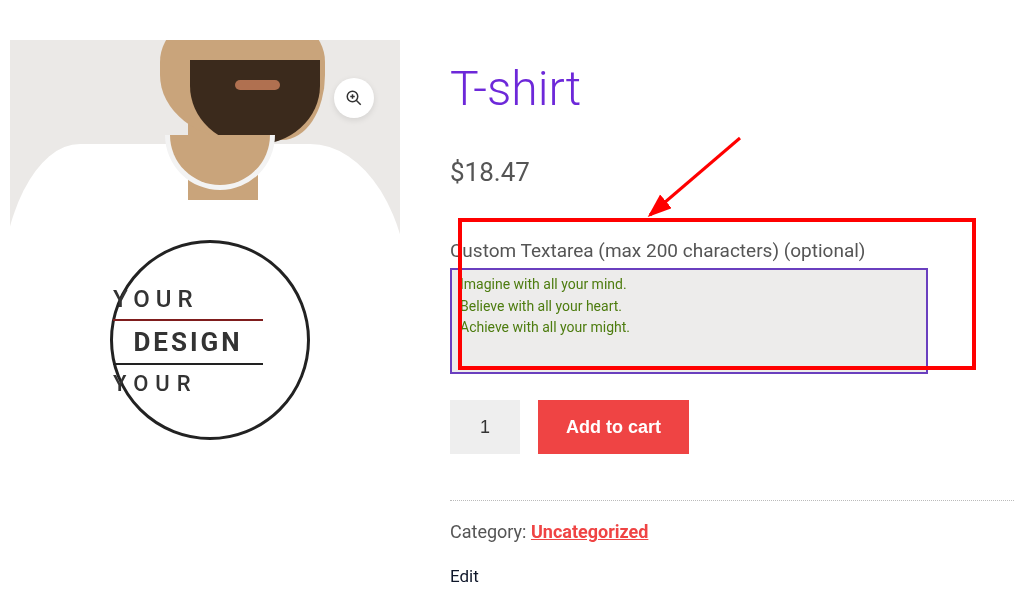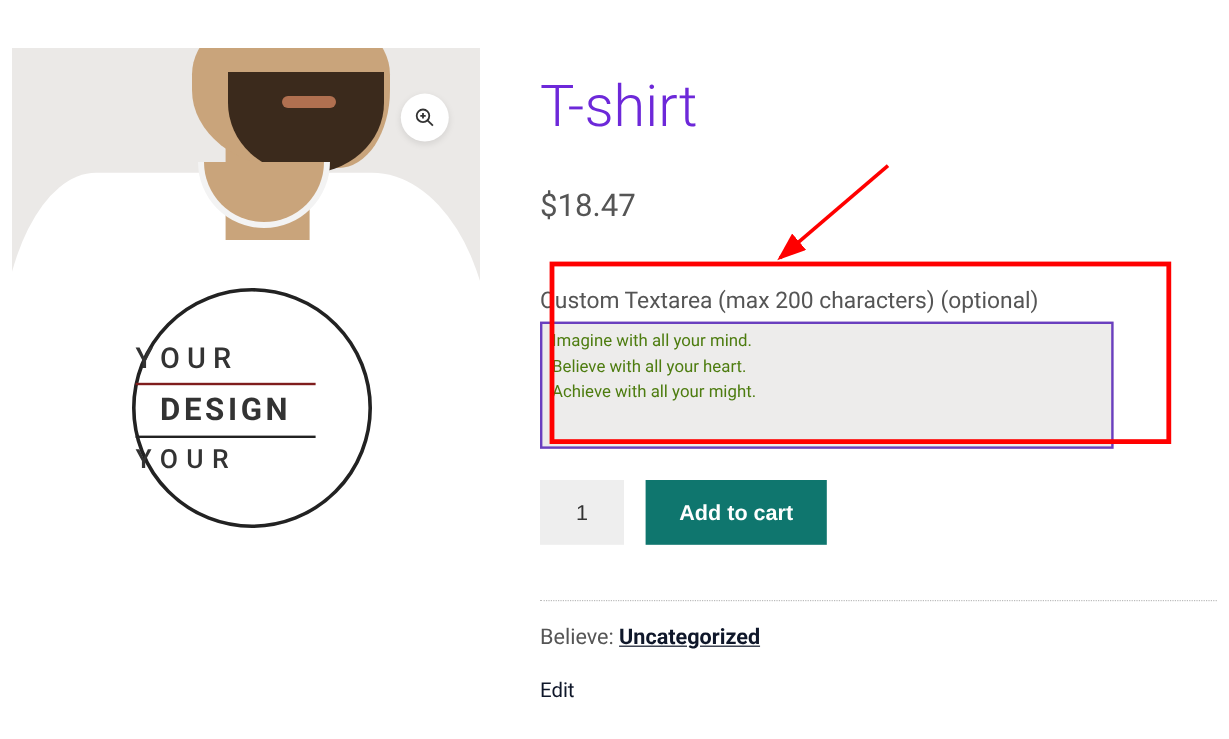--- a/index.html
+++ b/index.html
@@ -188,38 +188,38 @@
       height: 54px;
       border: none;
       background: #eee;
       text-align: center;
       font-size: 18px;
       color: #333;
     }
     .add-btn {
       height: 54px;
       padding: 0 28px;
-      background: #0f766e;
+      background: #ef4444;
       color: #fff;
       border: none;
       font-size: 18px;
       font-weight: 700;
       cursor: pointer;
     }
     .divider {
       margin-top: 46px;
       border: none;
       border-top: 1px dotted #bbb;
     }
     .meta {
       margin-top: 20px;
       font-size: 18px;
       color: #555;
     }
-    .meta a { color: #0f172a; font-weight: 700; }
+    .meta a { color: #ef4444; font-weight: 700; }
     .edit-link {
       margin-top: 24px;
       font-size: 17px;
       color: #0f172a;
       display: inline-block;
       cursor: pointer;
     }
 
     
     .annotation {
@@ -292,21 +292,21 @@
 Achieve with all your might.</textarea>
 
     <div class="cart-row">
       <input class="qty-input" type="text" value="1" style="">
       <button class="add-btn">Add to cart</button>
     </div>
 
     <hr class="divider">
 
     <div class="meta">
-      <span>Believe: </span><a href="#">Uncategorized</a>
+      <span>Category: </span><a href="#">Uncategorized</a>
     </div>
 
     <a class="edit-link">Edit</a>
 
   </div>
 </div>
 
 <div class="anno-box"></div>
 <svg class="arrow" width="110" height="100">
   <defs>

